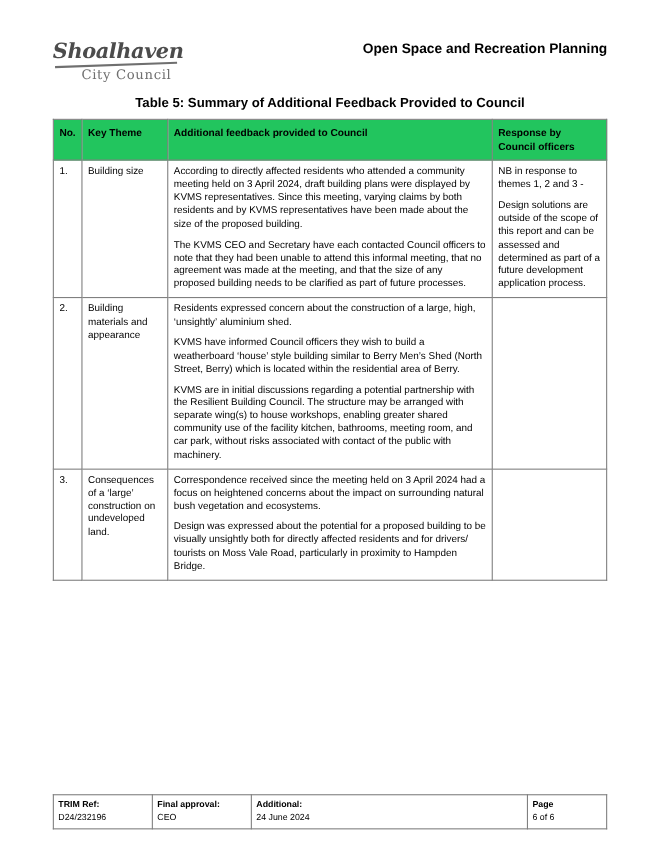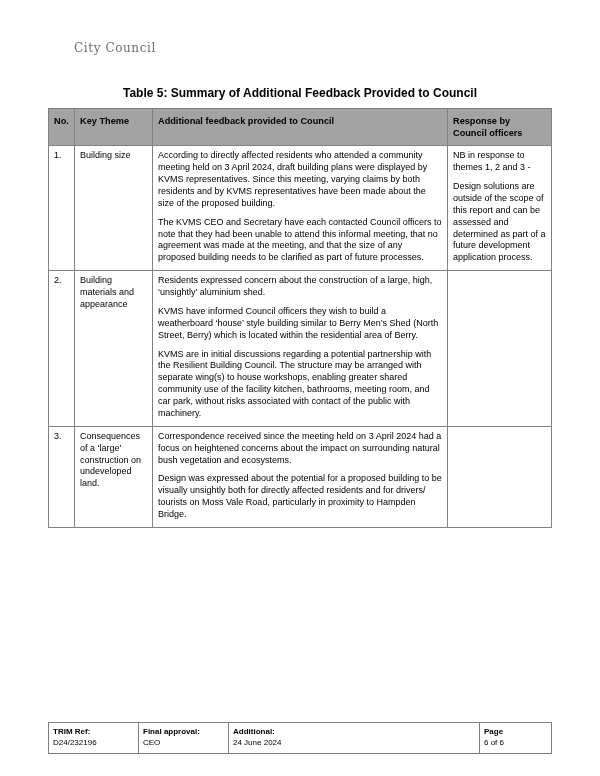--- a/index.html
+++ b/index.html
@@ -92,21 +92,21 @@
     table-layout: fixed;
     font-size: 9px;
   }
   table.main th, table.main td {
     border: 1px solid #808080;
     vertical-align: top;
     padding: 4px 5px 6px 5px;
     line-height: 1.32;
   }
   table.main thead th {
-    background: #a3a3a3;
+    background: #22c55e;
     font-weight: bold;
     font-size: 9.2px;
     padding-top: 6px;
     padding-bottom: 6px;
     text-align: left;
   }
   .col-no    { width: 26px; }
   .col-theme { width: 78px; }
   .col-feedback { width: auto; }
   .col-response { width: 104px; }
@@ -145,23 +145,25 @@
   .f-impl  { width: auto; }
   .f-page  { width: 72px; }
 </style>
 </head>
 <body>
 
 <div class="page">
 
   <div class="header">
     <div class="logo">
+      <div class="logo-mark">Shoalhaven</div>
       <div class="logo-sub">City Council</div>
     </div>
     <div class="header-right">
+      <div class="header-title">Open Space and Recreation Planning</div>
     </div>
   </div>
 
   <div class="table-caption">Table 5: Summary of Additional Feedback Provided to Council</div>
 
   <table class="main">
     <colgroup>
       <col class="col-no">
       <col class="col-theme">
       <col class="col-feedback">

